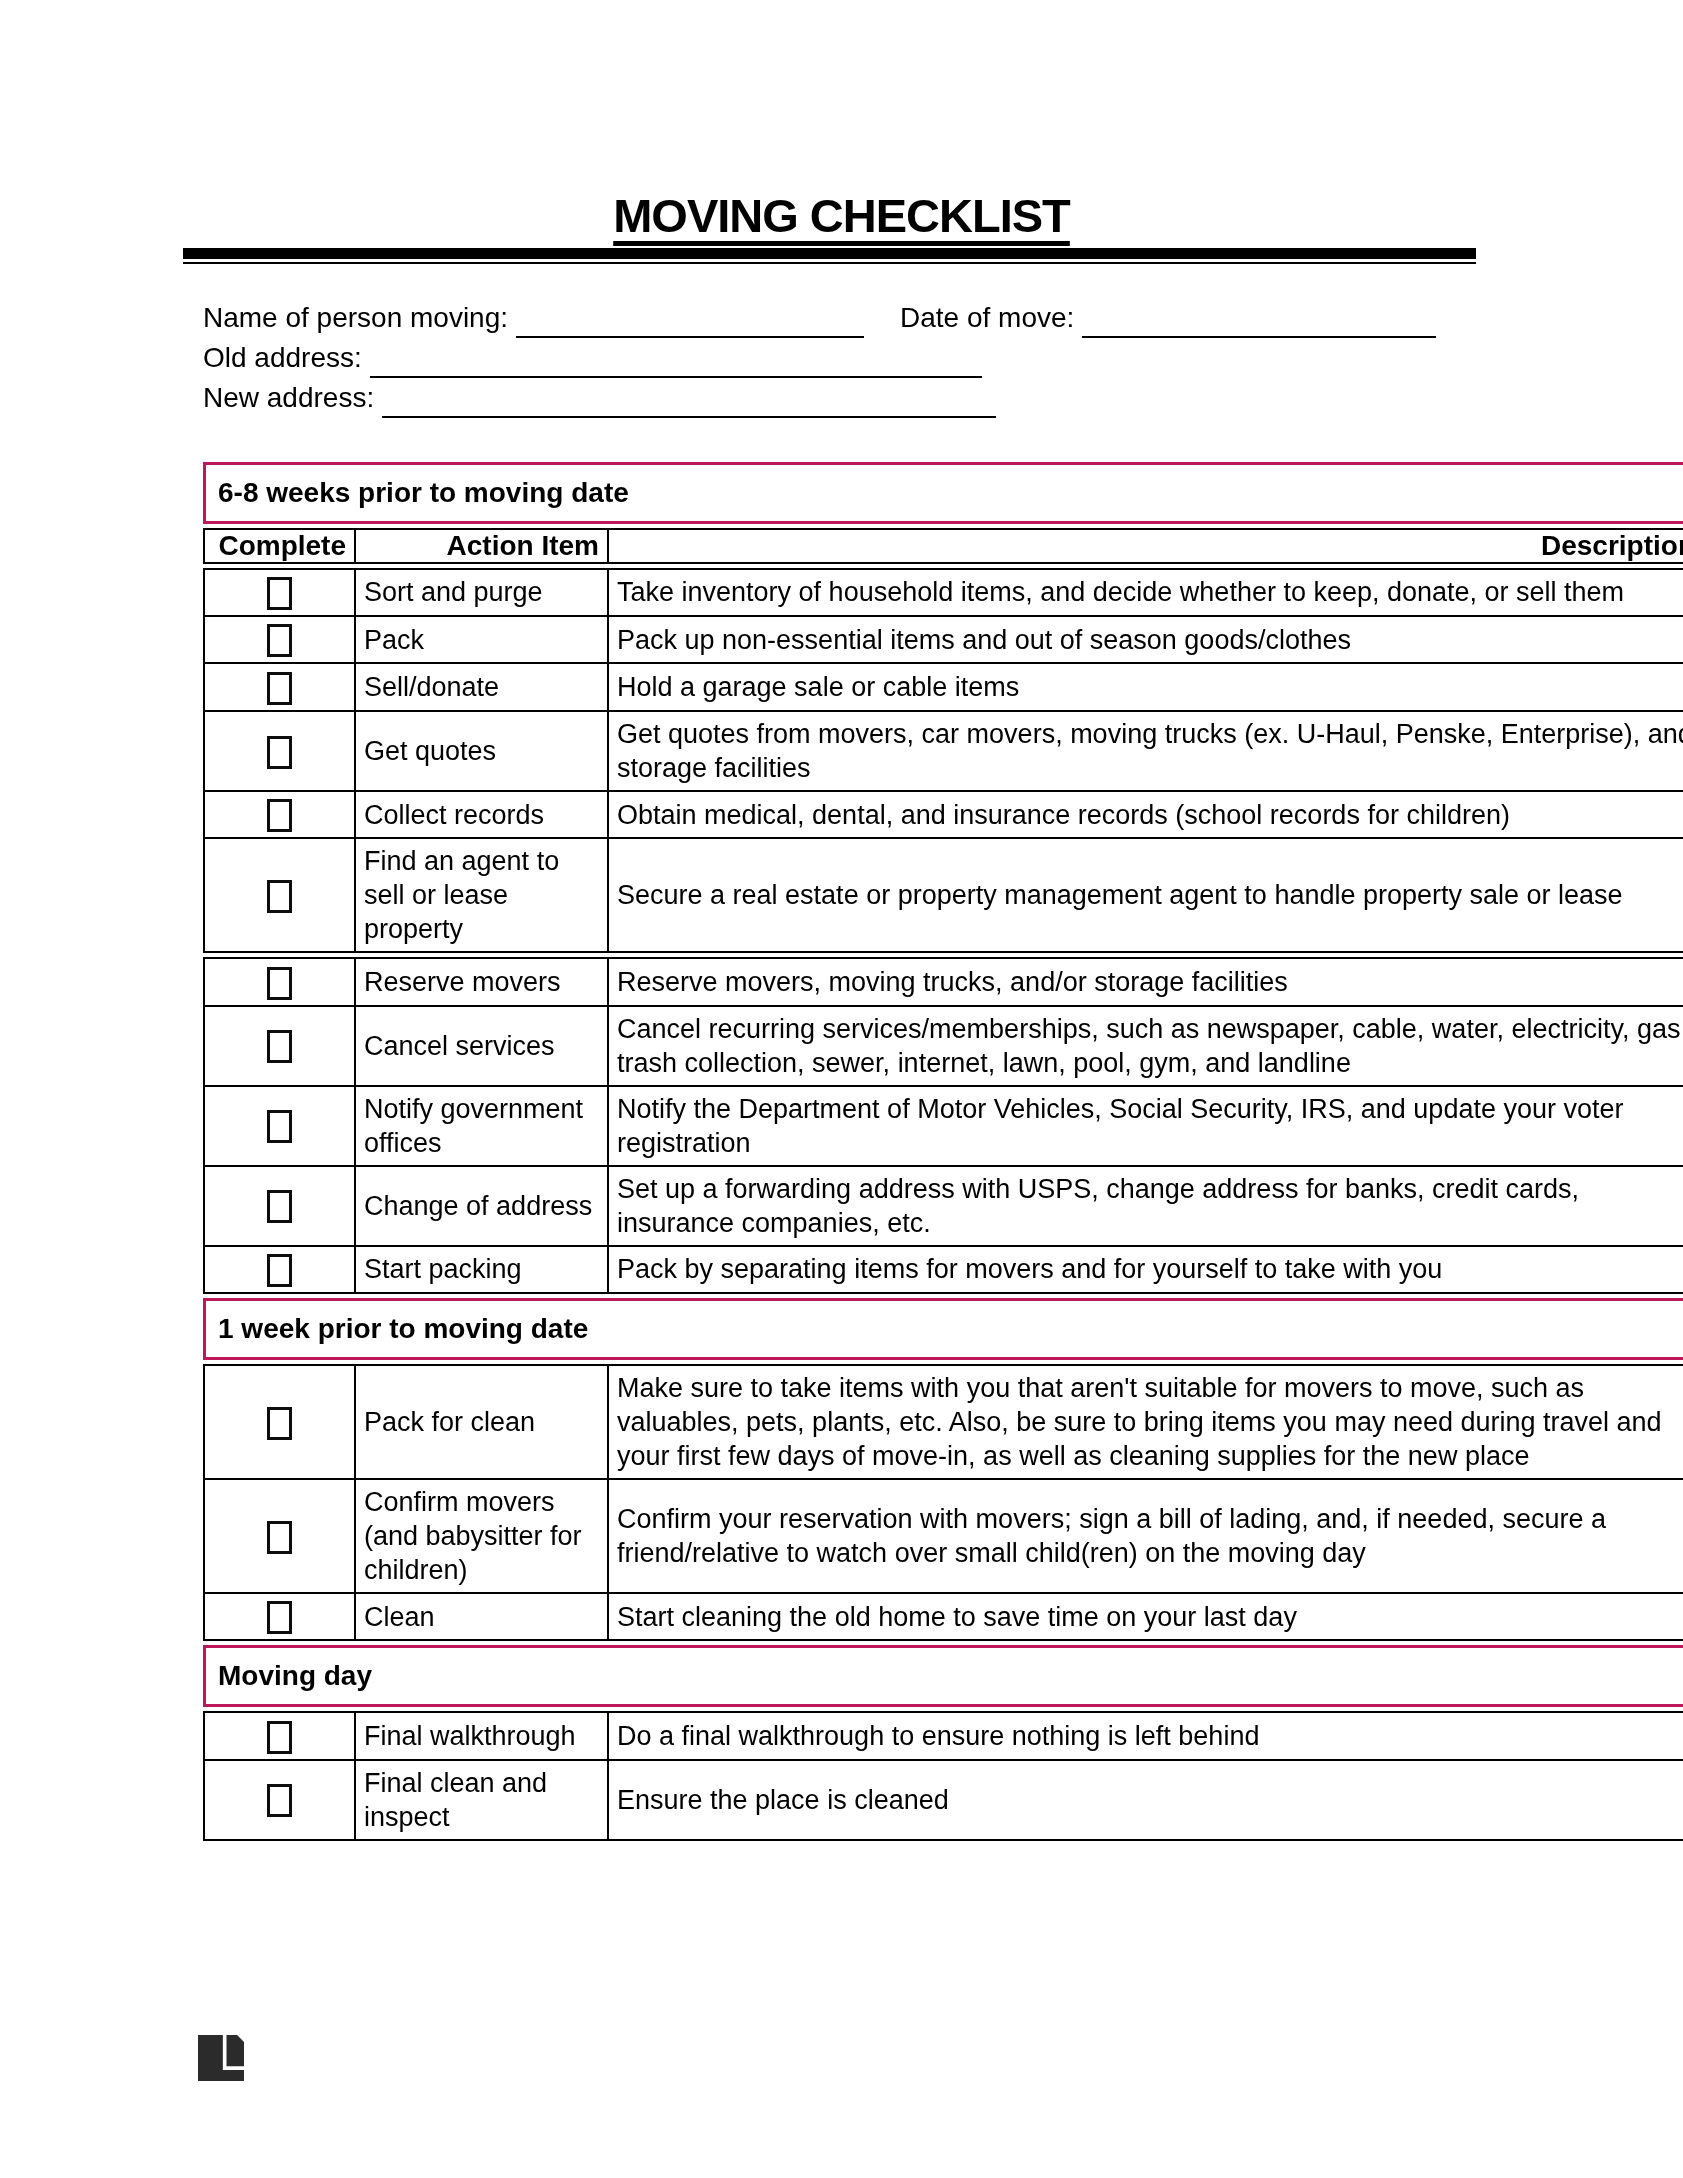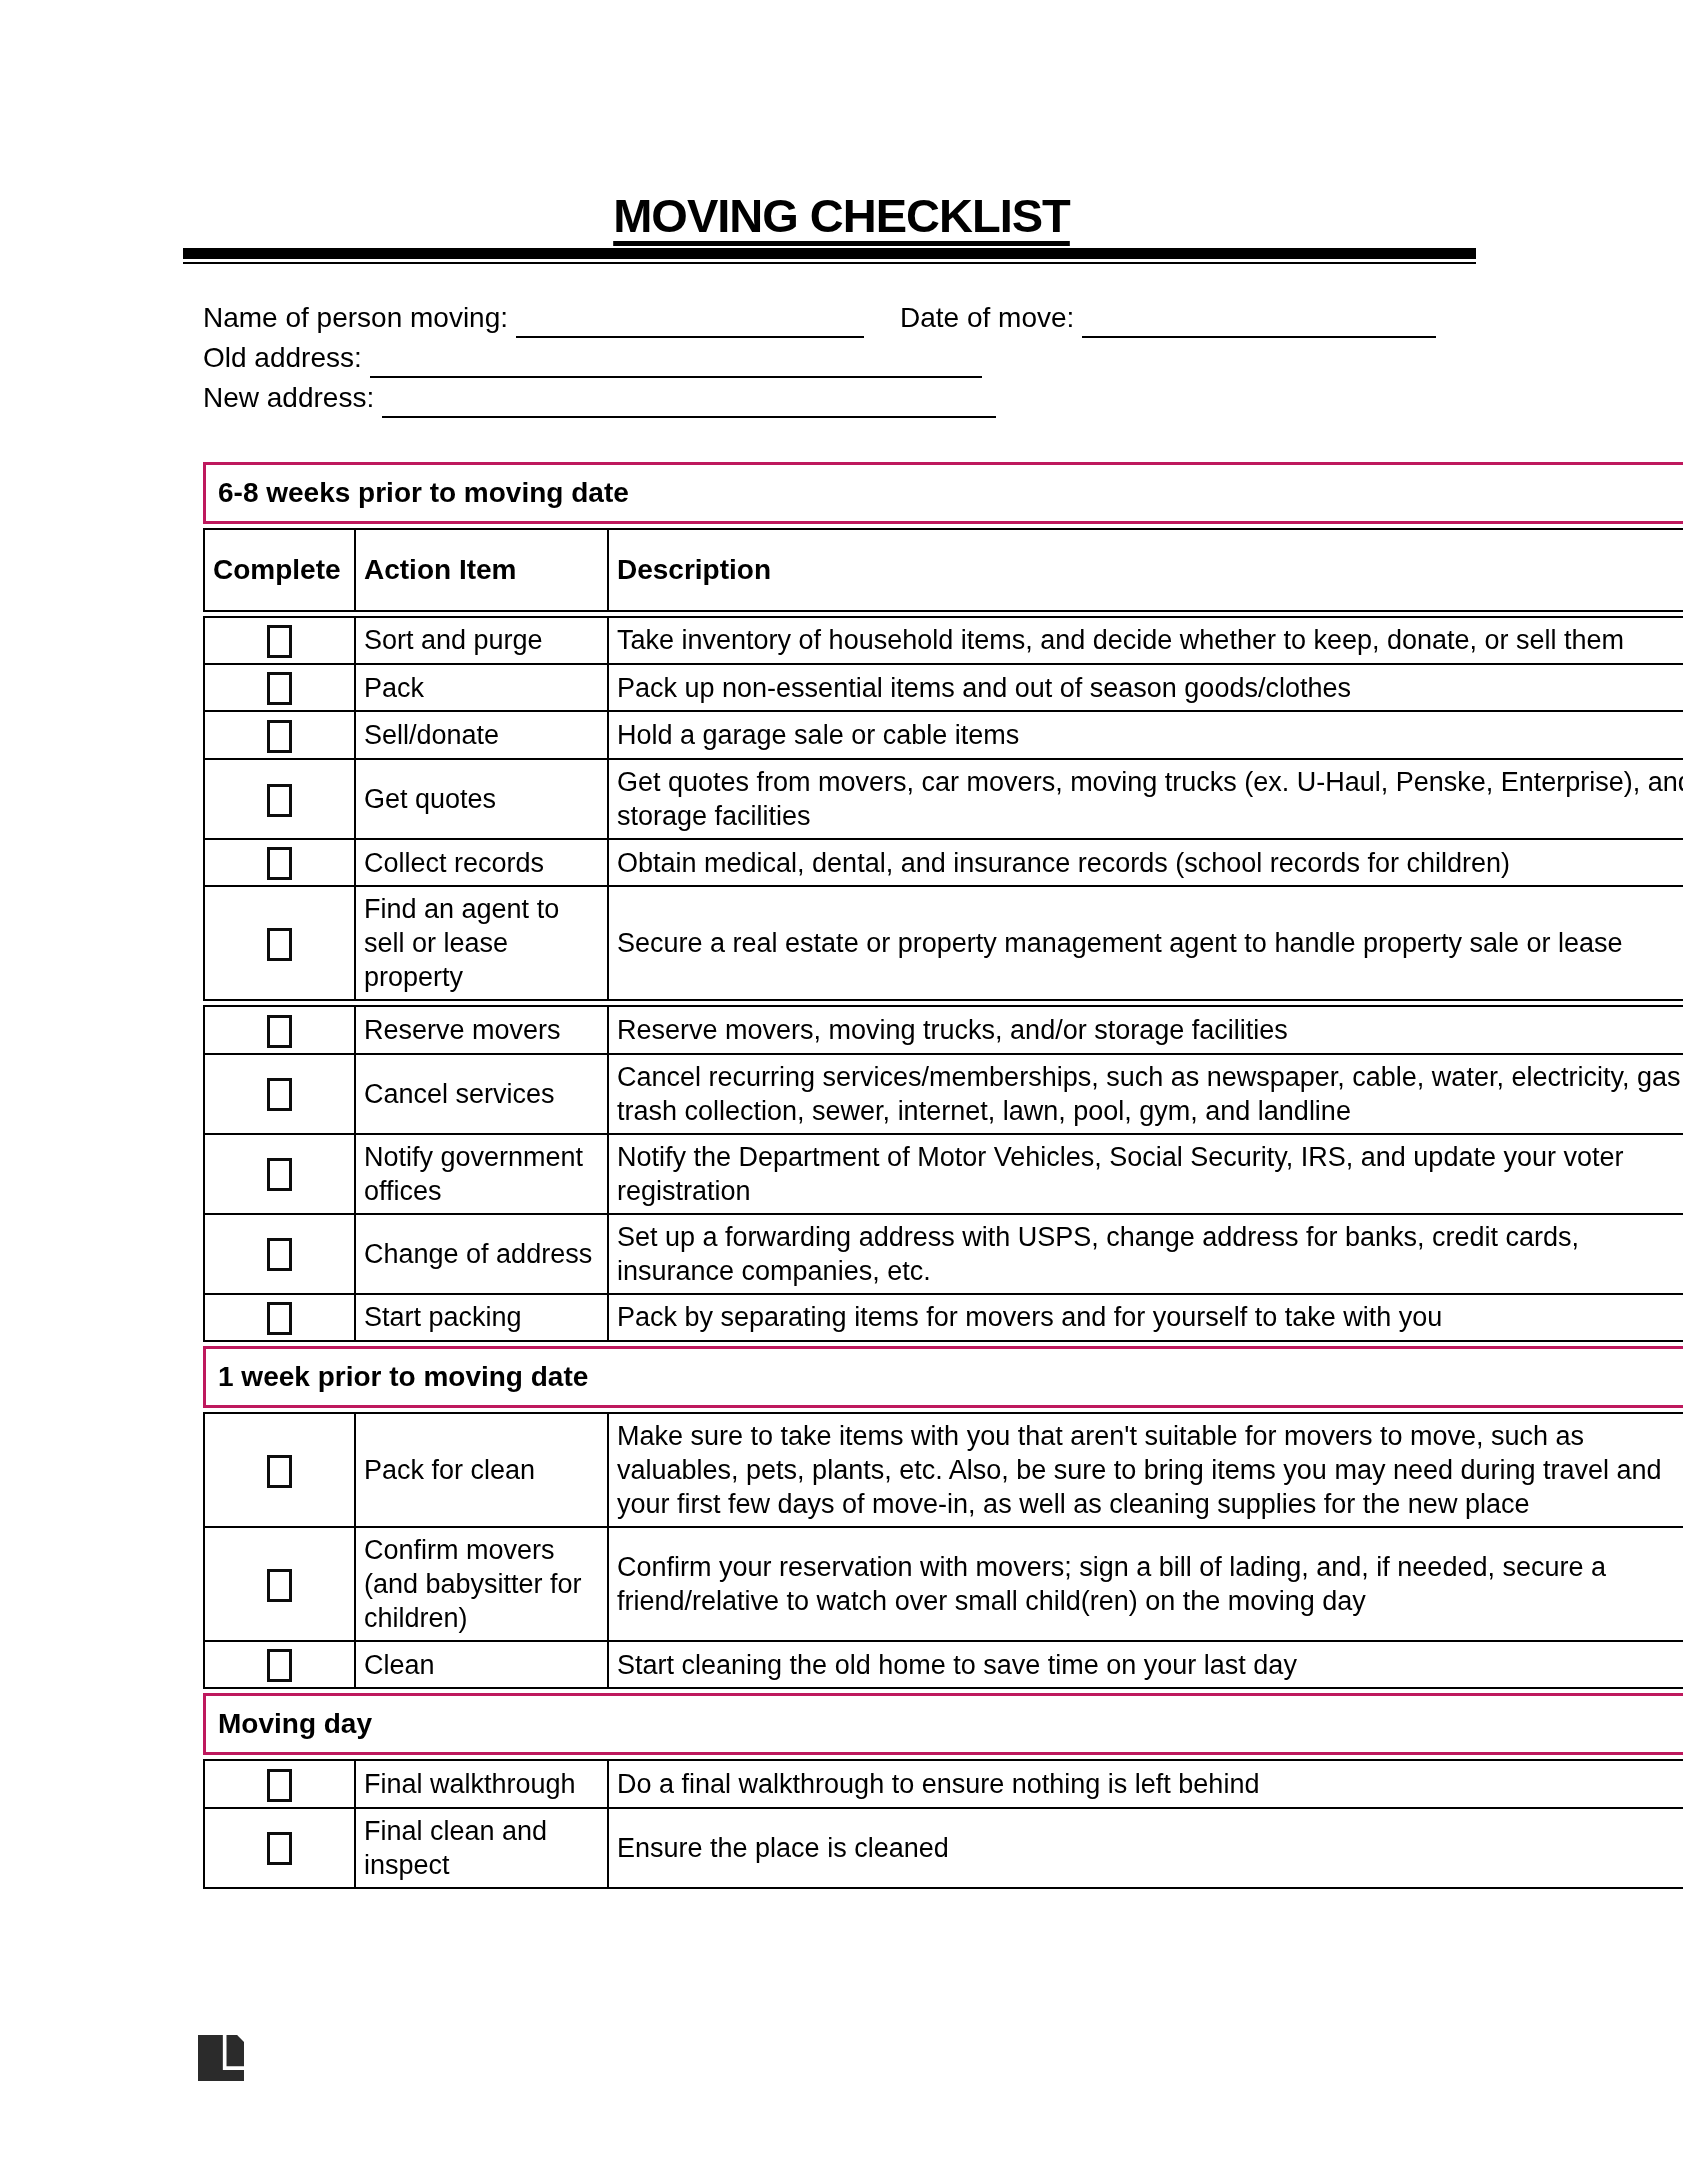--- a/index.html
+++ b/index.html
@@ -62,22 +62,22 @@
   table.grid {
     border-collapse: collapse;
     table-layout: fixed;
     width: 100%;
     margin-bottom: 4px;
     font-size: 27px;
   }
   table.grid, table.grid td, table.grid th { border: 2.5px solid #000; }
   table.grid th {
     font-size: 28px; font-weight: bold;
-    text-align: left;
-    padding: 24px 8px;
+    text-align: right;
+    padding: 0 8px;
   }
   table.grid td {
     vertical-align: middle;
     padding: 5px 8px;
     line-height: 34px;
   }
   td.c-complete { text-align: center; }
   .checkbox {
     display: inline-block;
     width: 25px; height: 33px;

